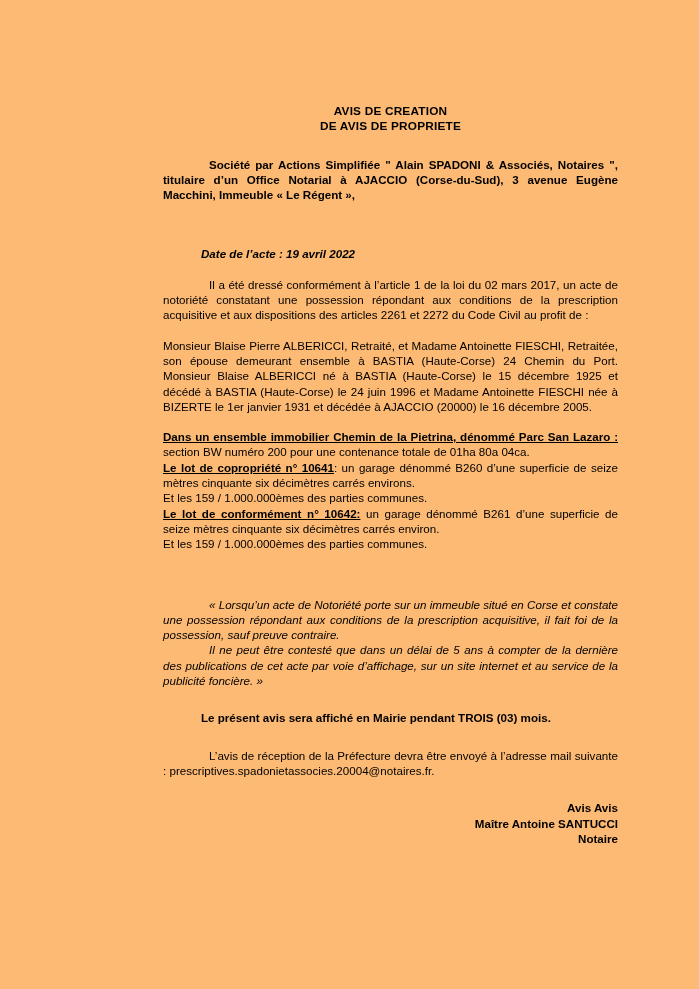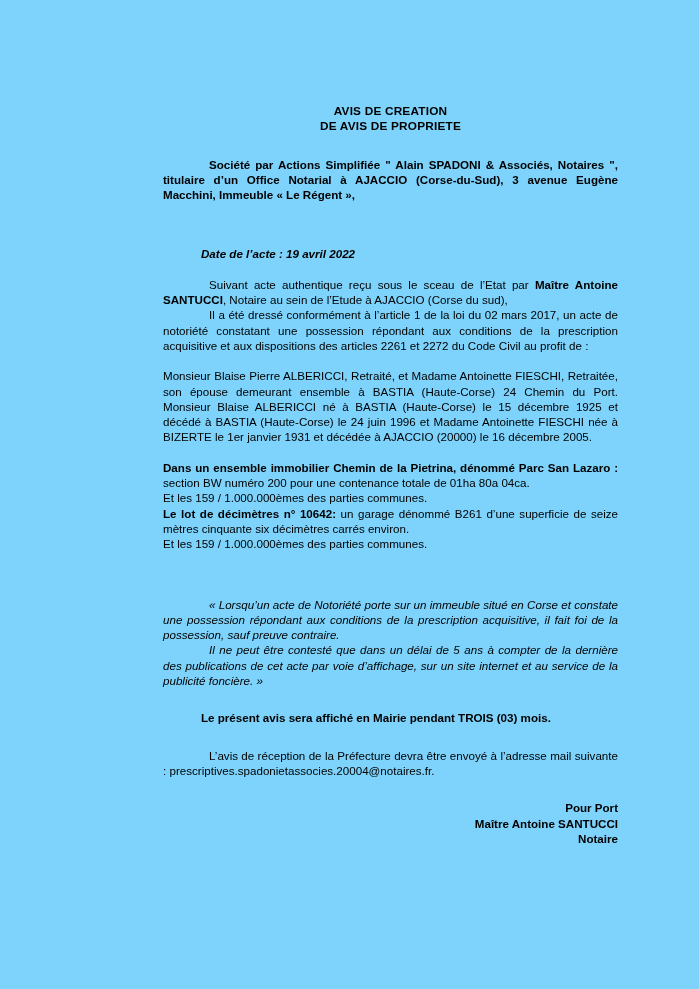--- a/index.html
+++ b/index.html
@@ -11,41 +11,41 @@
     width: 699px;
     height: 989px;
     font-family: "Liberation Sans", sans-serif;
     color: #000000;
     -webkit-font-smoothing: none;
   }
   #page {
     position: relative;
     width: 699px;
     height: 989px;
-    background: #7dd3fc;
+    background: #fdba74;
     overflow: hidden;
   }
   #content {
     position: absolute;
     left: 163px;
     top: 104px;
     width: 455px;
     font-size: 11.6px;
     line-height: 15.3px;
   }
   .center {
     text-align: center;
   }
   .just {
     text-align: justify;
     text-justify: inter-word;
   }
   .b { font-weight: bold; }
   .i { font-style: italic; }
-  .bu { font-weight: bold; }
+  .bu { font-weight: bold; text-decoration: underline; }
   .right { text-align: right; }
   .ind-lg { text-indent: 46px; }
   .gap-md { height: 15px; }
   .gap-lg { height: 22px; }
   .gap-xl { height: 30px; }
   p { margin: 0; padding: 0; }
   .title-line { font-weight: bold; font-size: 11.8px; letter-spacing: 0.2px; }
   .sig { font-weight: bold; line-height: 15.3px; }
 </style>
 </head>
@@ -63,41 +63,41 @@
 
     <div class="gap-lg"></div>
 
 
     <div class="gap-lg"></div>
 
     <p class="b" style="padding-left:38px;font-style:italic;">Date de l’acte : 19 avril 2022</p>
 
     <div class="gap-md"></div>
 
-    <p class="just ind-lg">
-      <span>Suivant acte authentique reçu sous le sceau de l’Etat par </span><span class="b">Maître Antoine SANTUCCI</span><span>, Notaire au sein de l’Etude à AJACCIO (Corse du sud),</span>
-    </p>
 
     <p class="just ind-lg">Il a été dressé conformément à l’article 1 de la loi du 02 mars 2017, un acte de notoriété constatant une possession répondant aux conditions de la prescription acquisitive et aux dispositions des articles 2261 et 2272 du Code Civil au profit de :</p>
 
     <div class="gap-md"></div>
 
     <p class="just">Monsieur Blaise Pierre ALBERICCI, Retraité, et Madame Antoinette FIESCHI, Retraitée, son épouse demeurant ensemble à BASTIA (Haute-Corse) 24 Chemin du Port. Monsieur Blaise ALBERICCI né à BASTIA (Haute-Corse) le  15 décembre 1925 et décédé à BASTIA (Haute-Corse) le 24 juin 1996 et Madame Antoinette FIESCHI née à BIZERTE le 1er janvier 1931 et décédée à AJACCIO (20000) le 16 décembre 2005.</p>
 
     <div class="gap-md"></div>
 
     <p class="just">
       <span class="bu">Dans un ensemble immobilier Chemin de la Pietrina, dénommé Parc San Lazaro :</span><span> section BW numéro 200 pour une contenance totale de 01ha 80a 04ca.</span>
     </p>
 
+    <p class="just">
+      <span class="bu">Le lot de copropriété n° 10641</span><span>: un garage dénommé B260 d’une superficie de seize mètres cinquante six décimètres carrés environs.</span>
+    </p>
 
     <p>Et les 159 / 1.000.000èmes des parties communes.</p>
 
     <p class="just">
-      <span class="bu">Le lot de décimètres n° 10642:</span><span> un garage dénommé B261 d’une superficie de seize mètres cinquante six décimètres carrés environ.</span>
+      <span class="bu">Le lot de conformément n° 10642:</span><span> un garage dénommé B261 d’une superficie de seize mètres cinquante six décimètres carrés environ.</span>
     </p>
 
     <p>Et les 159 / 1.000.000èmes des parties communes.</p>
 
     <div class="gap-xl"></div>
 
 
     <div class="gap-md"></div>
 
     <p class="just i ind-lg">« Lorsqu’un acte de Notoriété porte sur un immeuble situé en Corse et constate une possession répondant aux conditions de la prescription acquisitive, il fait foi de la possession, sauf preuve contraire.</p>
@@ -108,19 +108,19 @@
 
     <p style="padding-left:38px;font-weight:bold;">Le présent avis sera affiché en Mairie pendant TROIS (03) mois.</p>
 
     <div class="gap-lg"></div>
 
     <p class="just ind-lg">L’avis de réception de la Préfecture devra être envoyé à l’adresse mail suivante : prescriptives.spadonietassocies.20004@notaires.fr.</p>
 
     <div class="gap-lg"></div>
 
     <div class="right sig">
-      <div>Pour Port</div>
+      <div>Avis Avis</div>
       <div>Maître Antoine SANTUCCI</div>
       <div>Notaire</div>
     </div>
 
   </div>
 </div>
 
 </body></html>

